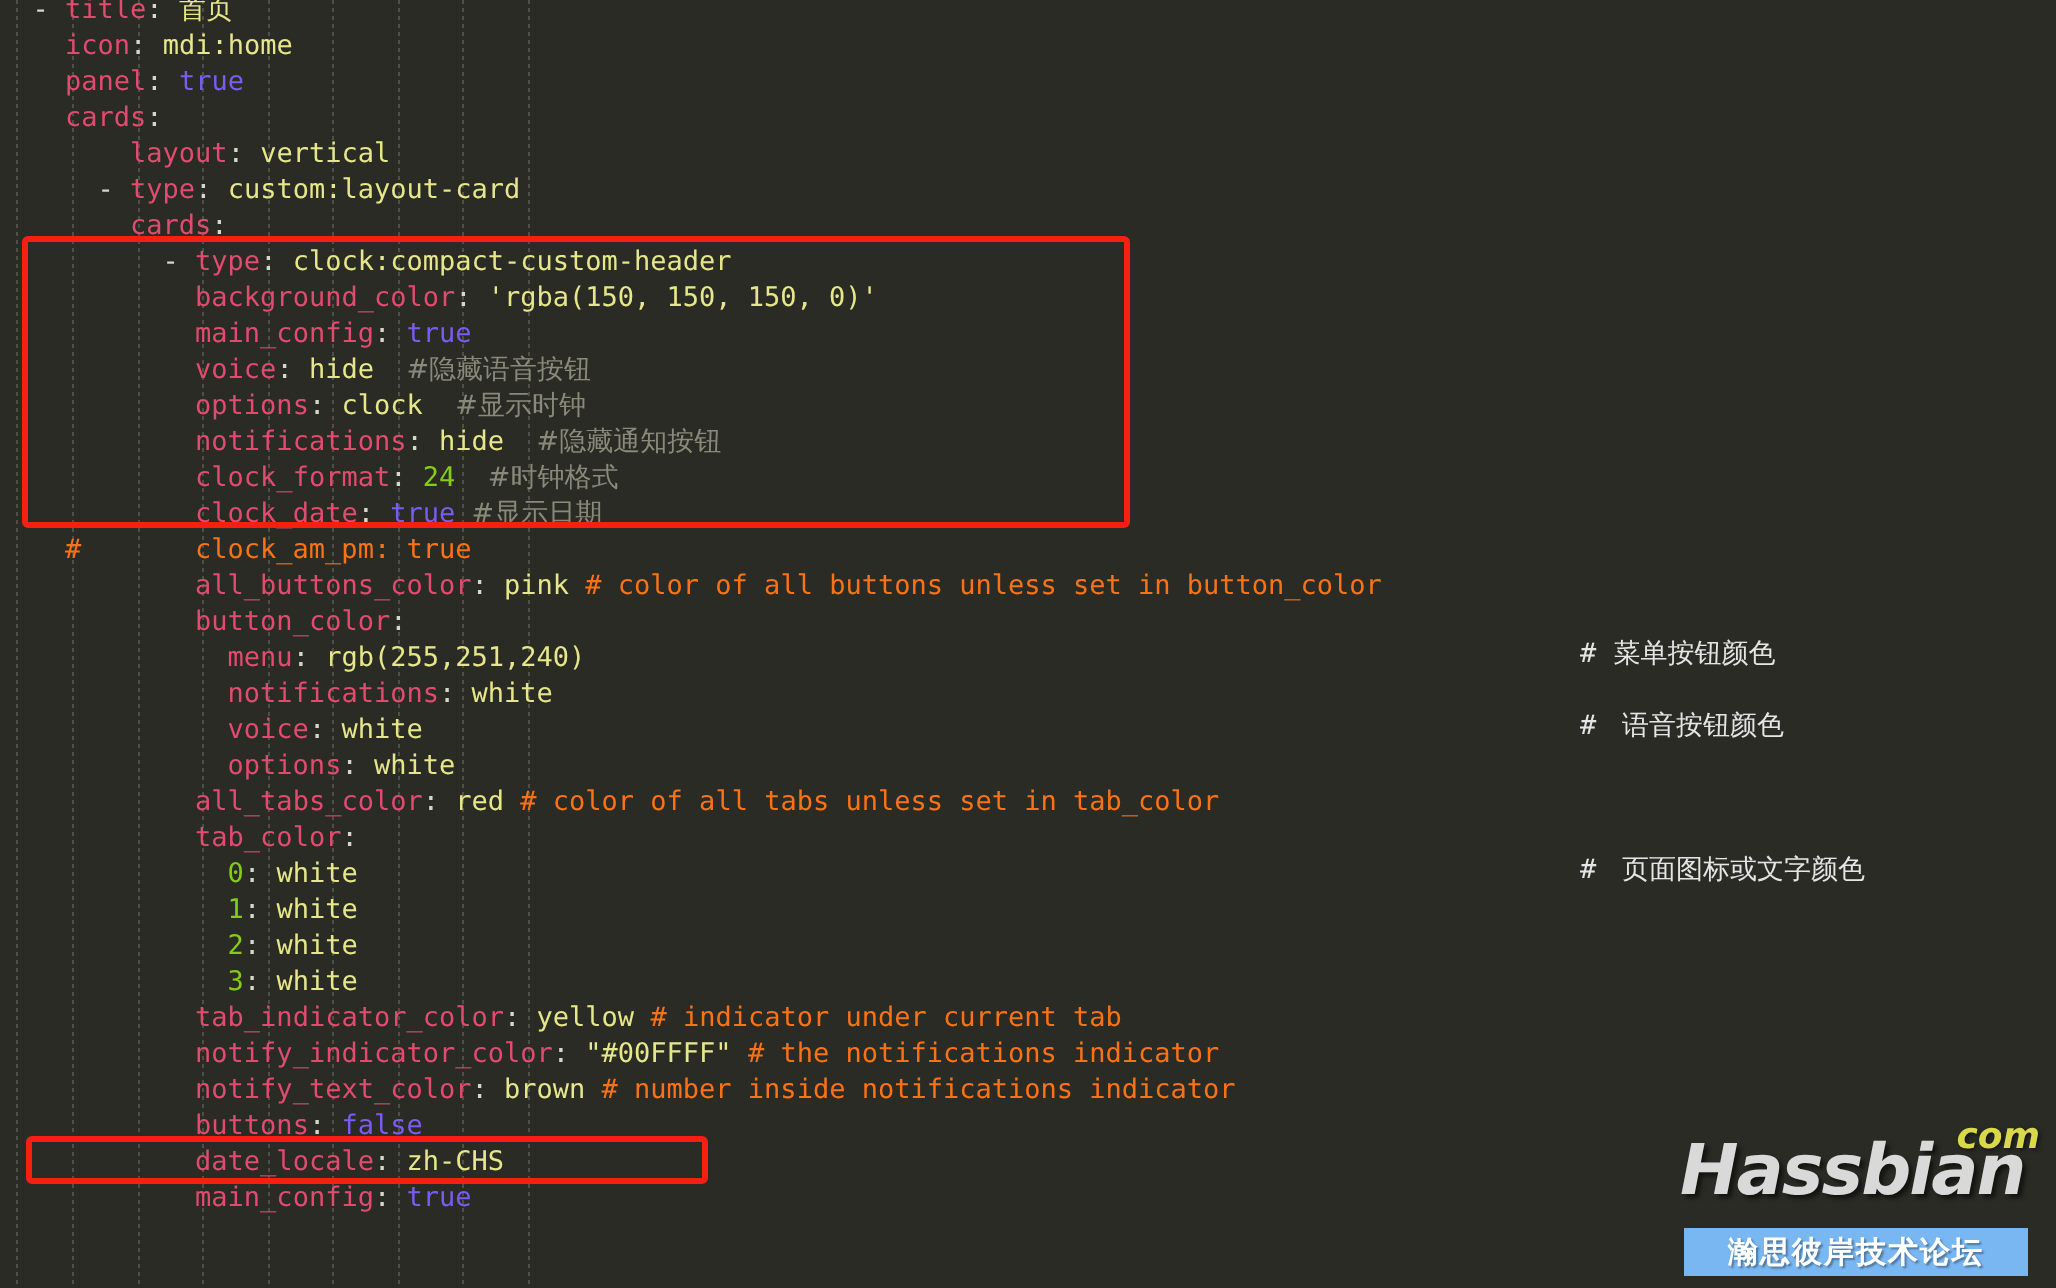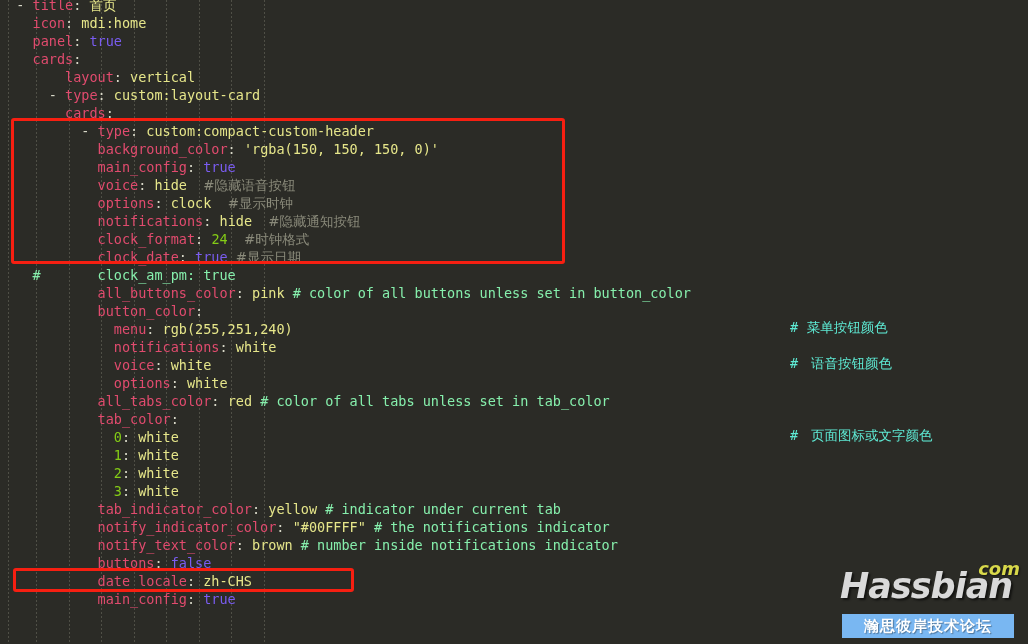--- a/index.html
+++ b/index.html
@@ -48,30 +48,30 @@
     white-space: pre;
     letter-spacing: 0px;
   }
   .ind  { color: #2b2b26; }
   .dash { color: #d8d8c8; }
   .key  { color: #e14b6e; }
   .punc { color: #d8d8c8; }
   .val  { color: #e6e68a; }
   .num  { color: #84cc16; }
   .bool { color: #7a5cf0; }
-  .cmt  { color: #86efac; }
+  .cmt  { color: #f97316; }
   .cmt-cn { color: #8a8a7a; font-family: "DejaVu Sans", "Liberation Sans", sans-serif; }
   .val-cn { color: #e6e68a; font-family: "DejaVu Sans", "Liberation Sans", sans-serif; }
 
   
   .side-cmt {
     position: absolute;
     font-size: 13.5px;
     line-height: 18px;
-    color: #5eead4;
+    color: #e5e5e5;
     white-space: pre;
     font-family: "DejaVu Sans Mono", "Liberation Mono", monospace;
     text-align: right;
   }
   .side-cmt .zh { font-family: "DejaVu Sans", "Liberation Sans", sans-serif; }
 
   
   .redbox {
     position: absolute;
     border: 3px solid #f71f11;
@@ -154,21 +154,21 @@
   </div>
 
   <div id="code" style="position: absolute; left: 0px; top: -4px;">
       <div class="line"><span class="ind">  </span><span class="dash">- </span><span class="key">title</span><span class="punc">:</span><span class="punc"> </span><span class="val-cn">首页</span></div>
       <div class="line"><span class="ind">    </span><span class="key">icon</span><span class="punc">:</span><span class="punc"> </span><span class="val">mdi:home</span></div>
       <div class="line"><span class="ind">    </span><span class="key">panel</span><span class="punc">:</span><span class="punc"> </span><span class="bool">true</span></div>
       <div class="line"><span class="ind">    </span><span class="key">cards</span><span class="punc">:</span></div>
       <div class="line"><span class="ind">        </span><span class="key">layout</span><span class="punc">:</span><span class="punc"> </span><span class="val">vertical</span></div>
       <div class="line"><span class="ind">      </span><span class="dash">- </span><span class="key">type</span><span class="punc">:</span><span class="punc"> </span><span class="val">custom:layout-card</span></div>
       <div class="line"><span class="ind">        </span><span class="key">cards</span><span class="punc">:</span></div>
-      <div class="line"><span class="ind">          </span><span class="dash">- </span><span class="key">type</span><span class="punc">:</span><span class="punc"> </span><span class="val">custom:compact-custom-header</span></div>
+      <div class="line"><span class="ind">          </span><span class="dash">- </span><span class="key">type</span><span class="punc">:</span><span class="punc"> </span><span class="val">clock:compact-custom-header</span></div>
       <div class="line"><span class="ind">            </span><span class="key">background_color</span><span class="punc">:</span><span class="punc"> </span><span class="val">'rgba(150, 150, 150, 0)'</span></div>
       <div class="line"><span class="ind">            </span><span class="key">main_config</span><span class="punc">:</span><span class="punc"> </span><span class="bool">true</span></div>
       <div class="line"><span class="ind">            </span><span class="key">voice</span><span class="punc">:</span><span class="punc"> </span><span class="val">hide</span><span class="punc">  </span><span class="cmt-cn">#隐藏语音按钮</span></div>
       <div class="line"><span class="ind">            </span><span class="key">options</span><span class="punc">:</span><span class="punc"> </span><span class="val">clock</span><span class="punc">  </span><span class="cmt-cn">#显示时钟</span></div>
       <div class="line"><span class="ind">            </span><span class="key">notifications</span><span class="punc">:</span><span class="punc"> </span><span class="val">hide</span><span class="punc">  </span><span class="cmt-cn">#隐藏通知按钮</span></div>
       <div class="line"><span class="ind">            </span><span class="key">clock_format</span><span class="punc">:</span><span class="punc"> </span><span class="num">24</span><span class="punc">  </span><span class="cmt-cn">#时钟格式</span></div>
       <div class="line"><span class="ind">            </span><span class="key">clock_date</span><span class="punc">:</span><span class="punc"> </span><span class="bool">true</span><span class="punc"> </span><span class="cmt-cn">#显示日期</span></div>
       <div class="line"><span class="ind">    </span><span class="cmt">#       clock_am_pm: true</span></div>
       <div class="line"><span class="ind">            </span><span class="key">all_buttons_color</span><span class="punc">:</span><span class="punc"> </span><span class="val">pink</span><span class="punc"> </span><span class="cmt"># color of all buttons unless set in button_color</span></div>
       <div class="line"><span class="ind">            </span><span class="key">button_color</span><span class="punc">:</span></div>

